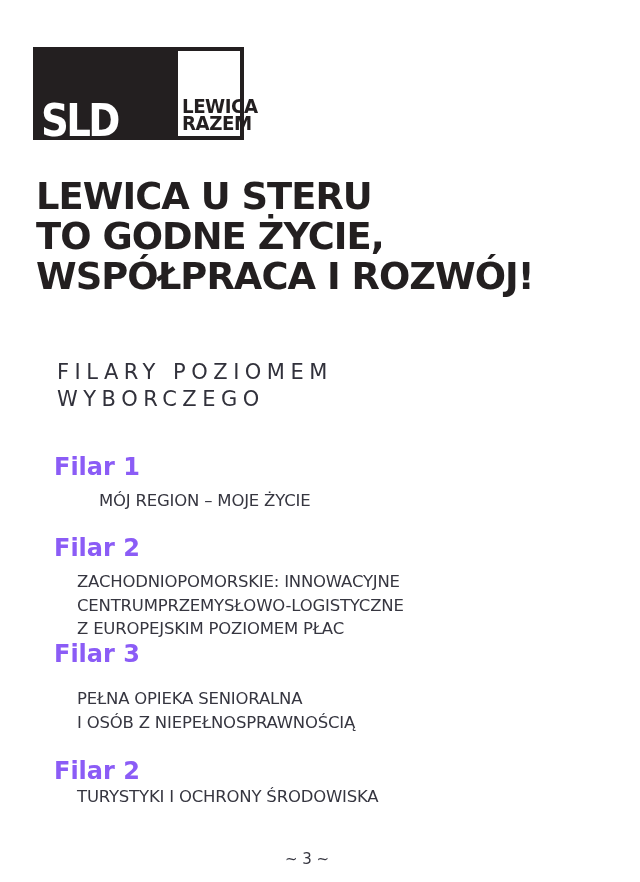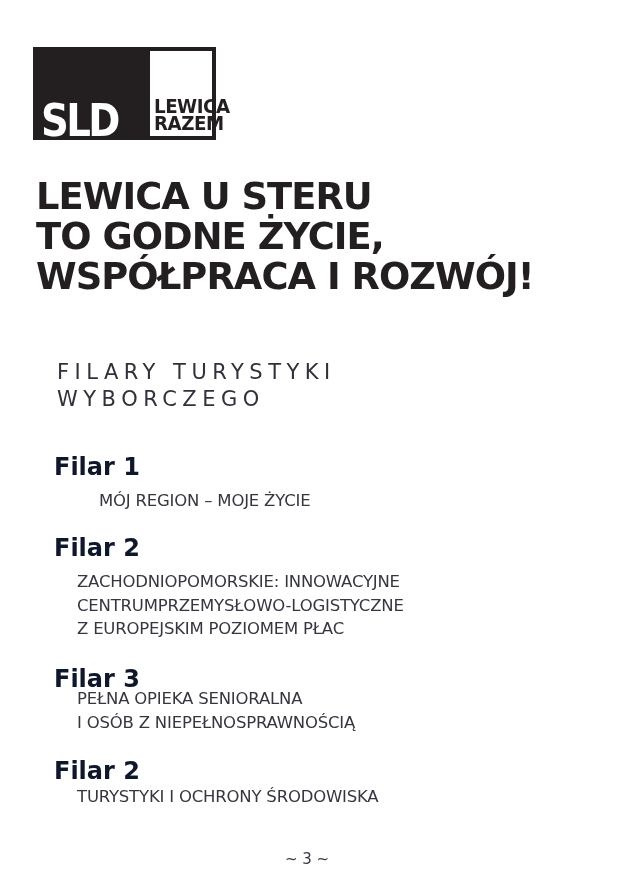--- a/index.html
+++ b/index.html
@@ -11,20 +11,21 @@
     overflow: hidden;
     font-family: "DejaVu Sans", "Liberation Sans", sans-serif;
   }
 
   
   .logo-black {
     position: absolute;
     left: 33px; top: 47px;
     width: 183px; height: 93px;
     background: #231f20;
+    padding-left: 28px;
   }
   .logo-acronym {
     position: absolute;
     left: 8px; bottom: -3px;
     color: #ffffff;
     font-size: 44px;
     font-weight: 700;
     line-height: 1;
     letter-spacing: -3px;
     transform: scaleX(0.88);
@@ -75,39 +76,39 @@
     line-height: 27px;
     letter-spacing: 5.5px;
     white-space: nowrap;
   }
 
   
   .pillar-heading {
     position: absolute;
     left: 54px;
     margin: 0;
-    color: #0f172a;
+    color: #8b5cf6;
     font-size: 24px;
     font-weight: 700;
     line-height: 28px;
     white-space: nowrap;
   }
   .pillar-body {
     position: absolute;
     left: 77px;
     color: #363640;
     font-size: 16.5px;
     font-weight: 400;
     line-height: 23.5px;
     letter-spacing: -0.2px;
     white-space: nowrap;
   }
   .p1h { top: 453px; }  .p1b { top: 489px; margin-left: 22px; }
   .p2h { top: 534px; text-align: right; }  .p2b { top: 570px; }
-  .p3h { top: 665px; }  .p3b { top: 687px; }
+  .p3h { top: 640px; }  .p3b { top: 687px; }
   .p4h { top: 757px; }  .p4b { top: 785px; }
 
   
   .page-number {
     position: absolute;
     left: 0; top: 849px;
     width: 614px;
     text-align: center;
     color: #363640;
     font-size: 15px;
@@ -129,21 +130,21 @@
     </div>
   </div>
 
   <h1 class="title">
     <div>LEWICA U STERU</div>
     <div>TO GODNE ŻYCIE,</div>
     <div>WSPÓŁPRACA I ROZWÓJ!</div>
   </h1>
 
   <div class="subtitle">
-    <div>FILARY TURYSTYKI</div>
+    <div>FILARY POZIOMEM</div>
     <div>WYBORCZEGO</div>
   </div>
 
   <h2 class="pillar-heading p1h">Filar 1</h2>
   <div class="pillar-body p1b">
     <div>MÓJ REGION – MOJE ŻYCIE</div>
   </div>
 
   <h2 class="pillar-heading p2h">Filar 2</h2>
   <div class="pillar-body p2b">

